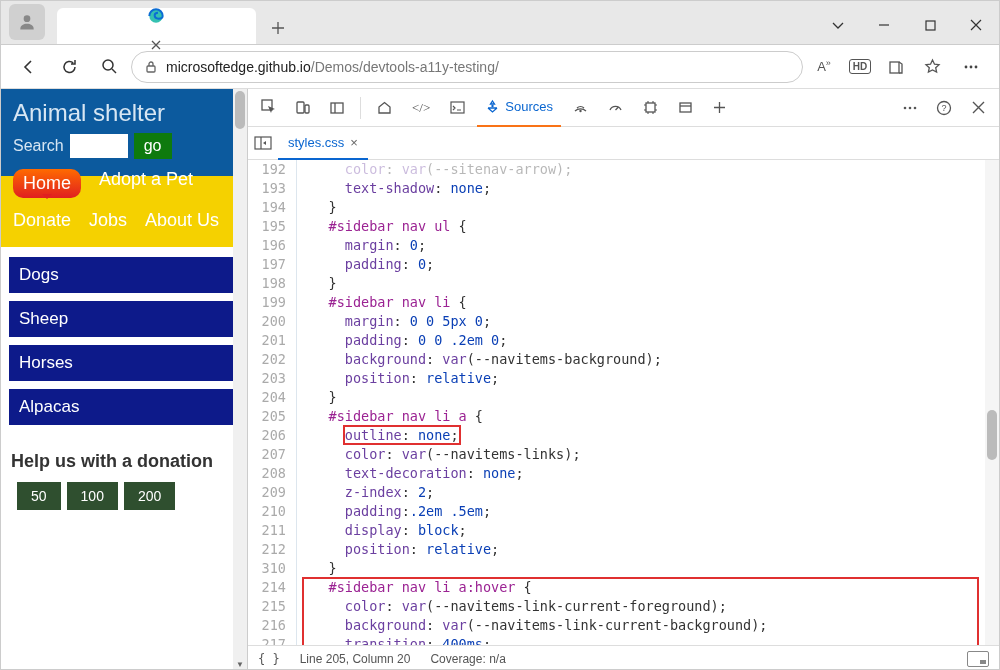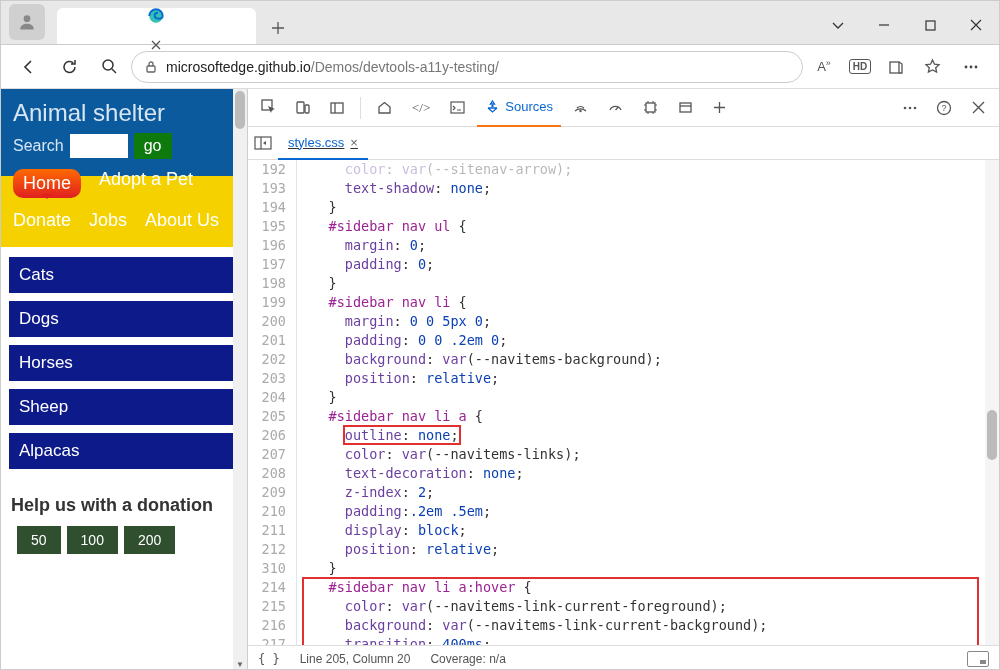--- a/index.html
+++ b/index.html
@@ -54,21 +54,21 @@
 
 
 .dt { flex: 1; display: flex; flex-direction: column; border-left: 1px solid #ccc; }
 .dt-top { height: 38px; display: flex; align-items: center; border-bottom: 1px solid #ddd; padding: 0 6px; gap: 4px; }
 .dt-top .sep { width: 1px; height: 22px; background: #ddd; margin: 0 4px; }
 .dt-top .ibtn { width: 30px; height: 30px; display: flex; align-items: center; justify-content: center; cursor: pointer; color: #555; }
 .dt-tab { display:flex; align-items:center; gap:5px; padding: 0 8px; height: 38px; color: #555; cursor: pointer; }
 .dt-tab.active { color: #0a66d0; border-bottom: 2px solid #f97316; }
 .dt-top .spacer { flex: 1; }
 
-.dt-sub { height: 33px; display: flex; align-items: center; border-bottom: 1px solid #ddd; padding: 0 6px; gap: 6px; text-decoration: underline; }
+.dt-sub { height: 33px; display: flex; align-items: center; border-bottom: 1px solid #ddd; padding: 0 6px; gap: 6px; }
 .filetab { height: 33px; display: flex; align-items: center; gap: 6px; padding: 0 10px; color: #0a66d0; border-bottom: 2px solid #0a66d0; font-size: 13px; cursor: pointer; }
 .filetab .x { color: #666; }
 
 .editor { flex: 1; position: relative; overflow: hidden; font-family: Consolas, monospace; font-size: 13.5px; line-height: 19px; }
 .gutter { position: absolute; left: 0; top: 0; bottom: 0; width: 48px; text-align: right; color: #aaa; padding-right: 10px; }
 .code { position: absolute; left: 48px; right: 16px; top: 0; bottom: 0; white-space: pre; }
 .escroll { position: absolute; right: 0; top: 0; bottom: 0; width: 14px; background: #f5f5f5; }
 .escroll .thumb { position: absolute; left: 2px; right: 2px; top: 250px; height: 50px; background: #bbb; border-radius: 5px; }
 
 .c-sel  { color: #9b2393; }   
@@ -205,24 +205,23 @@
       </div>
       <div class="navrow">
         <a href="#" class="home">Home</a>
         <a href="#">Adopt a Pet</a>
         <a href="#">Donate</a>
         <a href="#">Jobs</a>
         <a href="#">About Us</a>
       </div>
     </div>
     <div class="sidenav">
-      <a href="#">Cats</a>
       <a href="#">Dogs</a>
+      <a href="#">Sheep</a>
       <a href="#">Horses</a>
-      <a href="#">Sheep</a>
       <a href="#">Alpacas</a>
     </div>
     <div class="donate-h">Help us with a donation</div>
     <div class="donbtns">
       <button>50</button>
       <button>100</button>
       <button>200</button>
     </div>
     <div class="pagescroll">
       <div class="up">▲</div>

